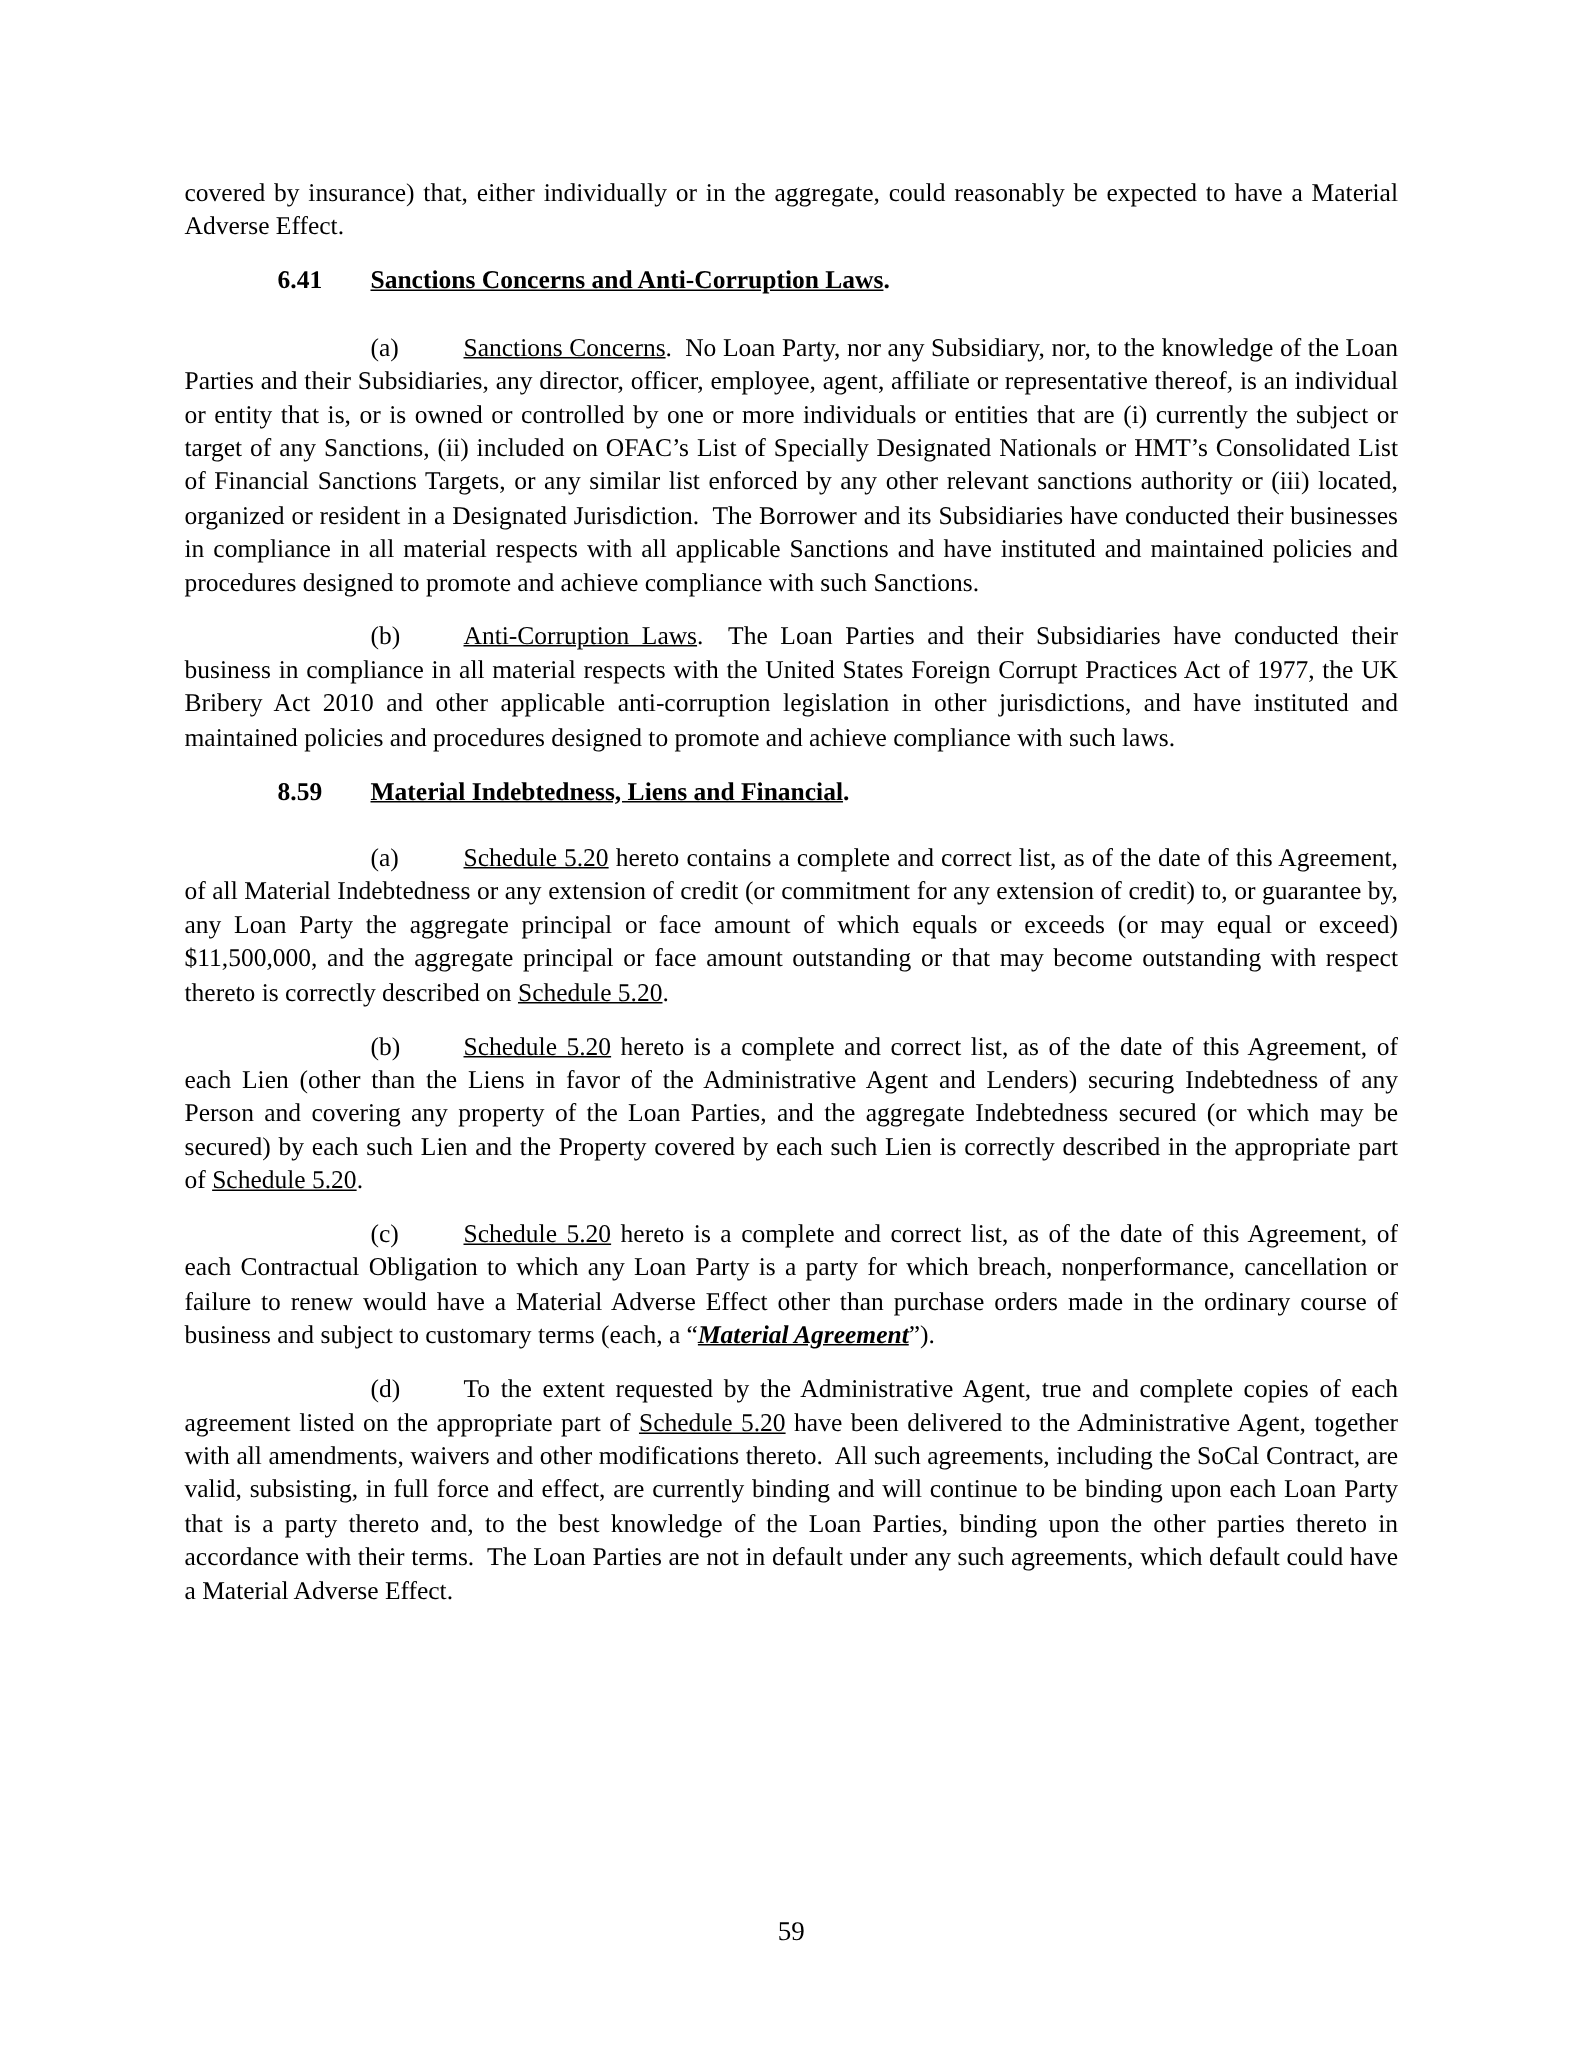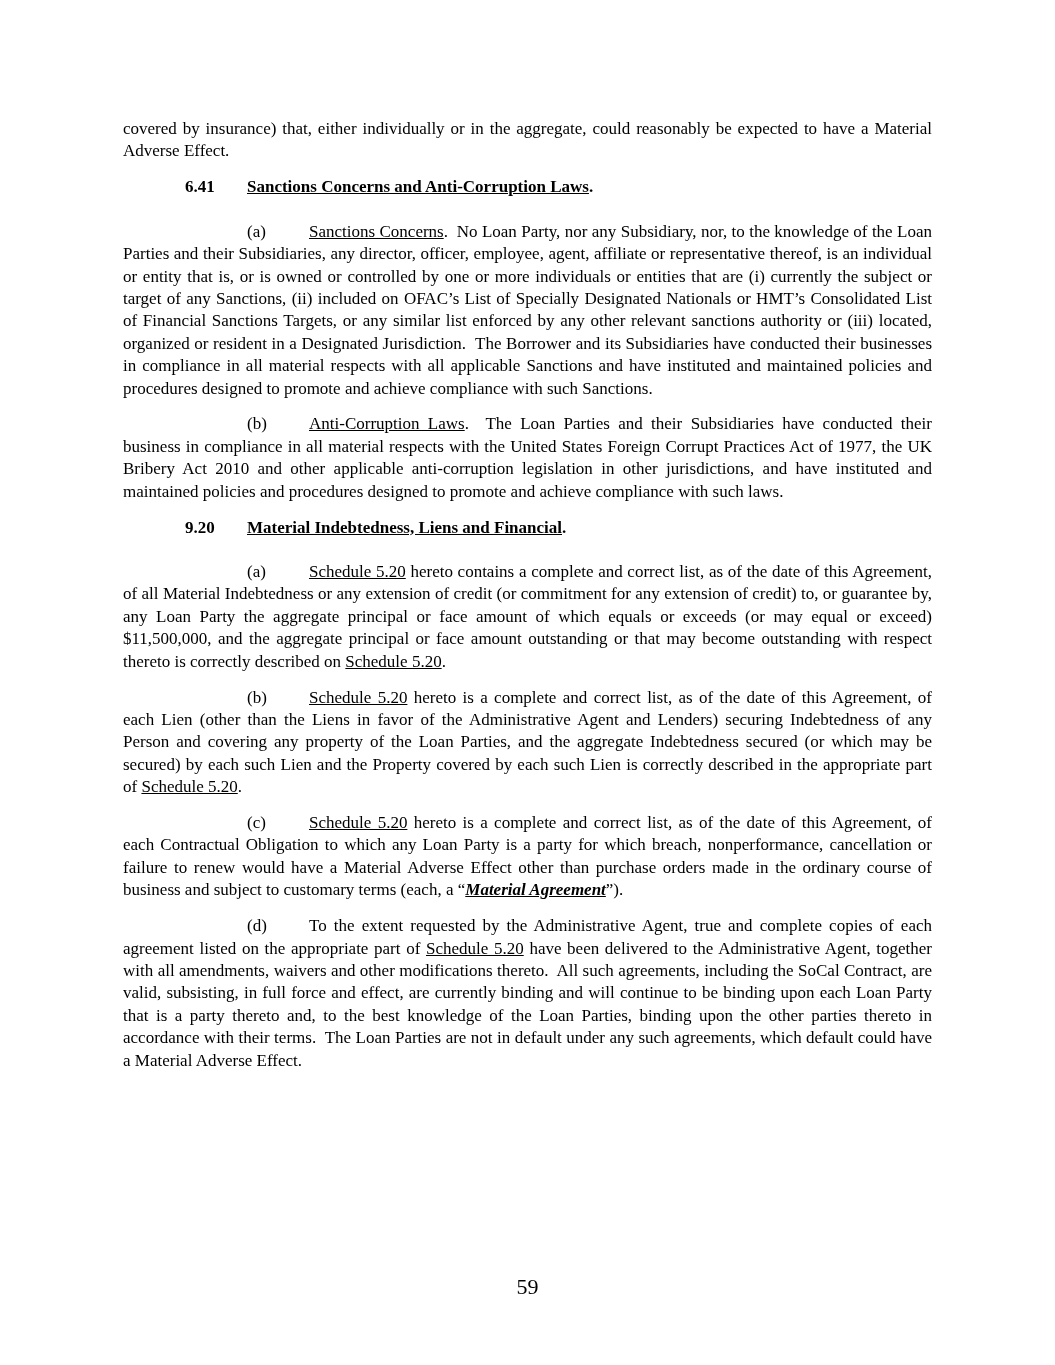--- a/index.html
+++ b/index.html
@@ -44,33 +44,33 @@
   .run.u { text-decoration: underline; }
   .run.b { font-weight: bold; }
   .run.i { font-style: italic; }
   .footer {
     position: absolute;
     top: 1276px;
     left: 0;
     right: 0;
     text-align: center;
     font-family: "Liberation Serif", serif;
-    font-size: 22px;
+    font-size: 18px;
     color: #000000;
   }
 </style>
 </head>
 <body>
 
 <div class="page">
   <div class="doc-body">
       <p class="opening"><span class="run">covered by insurance) that, either individually or in the aggregate, could reasonably be expected to have a Material Adverse Effect.</span></p>
       <p class="heading"><span class="label">6.41</span><span class="run u">Sanctions Concerns and Anti-Corruption Laws</span><span class="run">.</span></p>
       <p class="para"><span class="label">(a)</span><span class="run u">Sanctions Concerns</span><span class="run">.&nbsp; No Loan Party, nor any Subsidiary, nor, to the knowledge of the Loan Parties and their Subsidiaries, any director, officer, employee, agent, affiliate or representative thereof, is an individual or entity that is, or is owned or controlled by one or more individuals or entities that are (i) currently the subject or target of any Sanctions, (ii) included on OFAC’s List of Specially Designated Nationals or HMT’s Consolidated List of Financial Sanctions Targets, or any similar list enforced by any other relevant sanctions authority or (iii) located, organized or resident in a Designated Jurisdiction.&nbsp; The Borrower and its Subsidiaries have conducted their businesses in compliance in all material respects with all applicable Sanctions and have instituted and maintained policies and procedures designed to promote and achieve compliance with such Sanctions.</span></p>
       <p class="para"><span class="label">(b)</span><span class="run u">Anti-Corruption Laws</span><span class="run">.&nbsp; The Loan Parties and their Subsidiaries have conducted their business in compliance in all material respects with the United States Foreign Corrupt Practices Act of 1977, the UK Bribery Act 2010 and other applicable anti-corruption legislation in other jurisdictions, and have instituted and maintained policies and procedures designed to promote and achieve compliance with such laws.</span></p>
-      <p class="heading"><span class="label">9.20</span><span class="run u">Material Indebtedness, Liens and Financial</span><span class="run">.</span></p>
+      <p class="heading"><span class="label">8.59</span><span class="run u">Material Indebtedness, Liens and Financial</span><span class="run">.</span></p>
       <p class="para"><span class="label">(a)</span><span class="run u">Schedule 5.20</span><span class="run"> hereto contains a complete and correct list, as of the date of this Agreement, of all Material Indebtedness or any extension of credit (or commitment for any extension of credit) to, or guarantee by, any Loan Party the aggregate principal or face amount of which equals or exceeds (or may equal or exceed) $11,500,000, and the aggregate principal or face amount outstanding or that may become outstanding with respect thereto is correctly described on </span><span class="run u">Schedule 5.20</span><span class="run">.</span></p>
       <p class="para"><span class="label">(b)</span><span class="run u">Schedule 5.20</span><span class="run"> hereto is a complete and correct list, as of the date of this Agreement, of each Lien (other than the Liens in favor of the Administrative Agent and Lenders) securing Indebtedness of any Person and covering any property of the Loan Parties, and the aggregate Indebtedness secured (or which may be secured) by each such Lien and the Property covered by each such Lien is correctly described in the appropriate part of </span><span class="run u">Schedule 5.20</span><span class="run">.</span></p>
       <p class="para"><span class="label">(c)</span><span class="run u">Schedule 5.20</span><span class="run"> hereto is a complete and correct list, as of the date of this Agreement, of each Contractual Obligation to which any Loan Party is a party for which breach, nonperformance, cancellation or failure to renew would have a Material Adverse Effect other than purchase orders made in the ordinary course of business and subject to customary terms (each, a “</span><span class="run b i u">Material Agreement</span><span class="run">”).</span></p>
       <p class="para"><span class="label">(d)</span><span class="run">To the extent requested by the Administrative Agent, true and complete copies of each agreement listed on the appropriate part of </span><span class="run u">Schedule 5.20</span><span class="run"> have been delivered to the Administrative Agent, together with all amendments, waivers and other modifications thereto.&nbsp; All such agreements, including the SoCal Contract, are valid, subsisting, in full force and effect, are currently binding and will continue to be binding upon each Loan Party that is a party thereto and, to the best knowledge of the Loan Parties, binding upon the other parties thereto in accordance with their terms.&nbsp; The Loan Parties are not in default under any such agreements, which default could have a Material Adverse Effect.</span></p>
     </div>
   <div class="footer">59</div>
 </div>
 
 </body></html>

